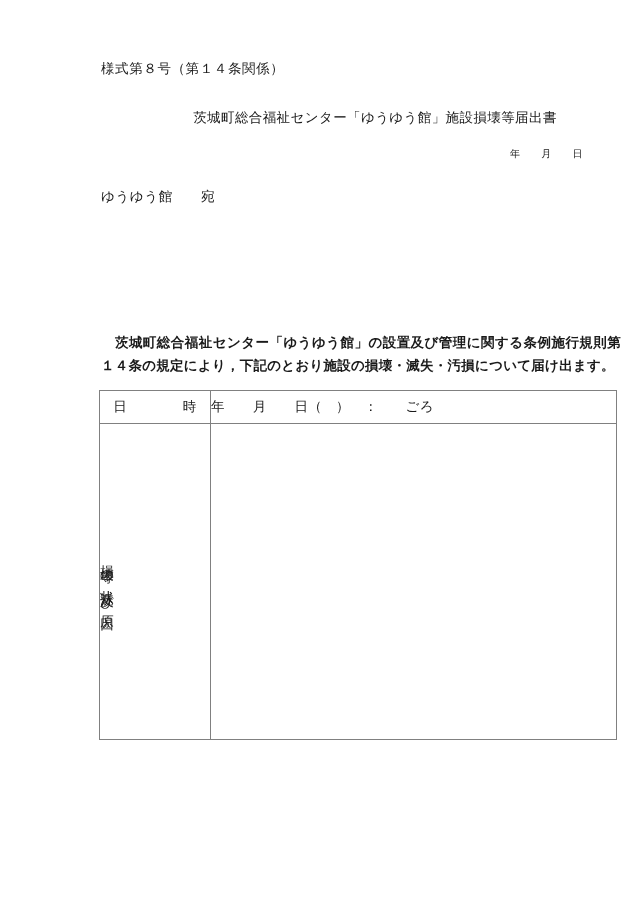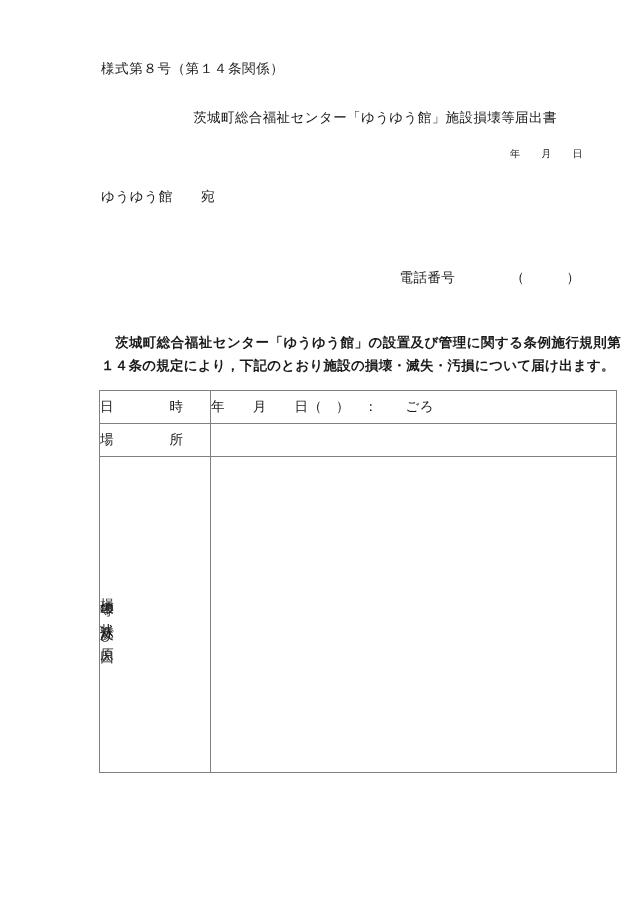--- a/index.html
+++ b/index.html
@@ -84,21 +84,21 @@
     border-collapse: collapse;
     table-layout: fixed;
   }
   .form-table td {
     border: 1px solid #808080;
     font-size: 13.5px;
     padding: 0;
     vertical-align: middle;
   }
   .cell-label {
-    text-align: left;
+    text-align: center;
     white-space: pre;
     letter-spacing: 0.4px;
   }
   .row-datetime td, .row-place td { height: 32px; }
   .label-wide { width: 110px; }
   .cell-value {
     padding-left: 14px;
     white-space: pre;
     letter-spacing: 0.4px;
   }
@@ -125,34 +125,29 @@
 
   <div class="abs form-no">様式第８号（第１４条関係）</div>
 
   <div class="abs doc-title">茨城町総合福祉センター「ゆうゆう館」施設損壊等届出書</div>
 
   <div class="abs date-line">年　　月　　日</div>
 
   <div class="abs addressee">ゆうゆう館　　宛</div>
 
   <div class="abs applicant">
-    <div class="row">　　　　電話番号　　　　（　　　）</div>
   </div>
 
   <div class="abs body-text">　茨城町総合福祉センター「ゆうゆう館」の設置及び管理に関する条例施行規則第１４条の規定により，下記のとおり施設の損壊・滅失・汚損について届け出ます。</div>
 
   <table class="form-table">
     <tbody>
       <tr class="row-datetime">
         <td class="cell-label label-wide">日　　　　時</td>
         <td class="cell-value">年　　月　　日（　）　：　　ごろ</td>
-      </tr>
-      <tr class="row-place">
-        <td class="cell-label label-wide">場　　　　所</td>
-        <td class="cell-value"></td>
       </tr>
       <tr class="row-detail">
         <td class="label-narrow">
           <div class="vert-label">損壊等の状況及び原因</div>
         </td>
         <td class="cell-value detail-blank"></td>
       </tr>
     </tbody>
   </table>
 

